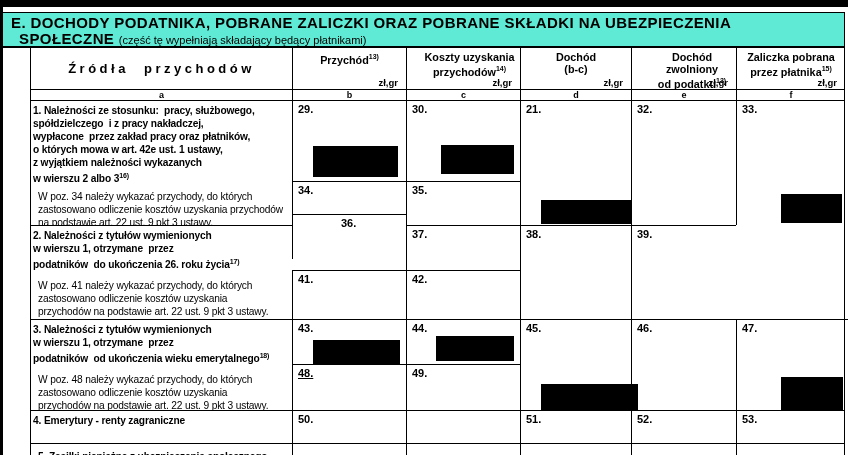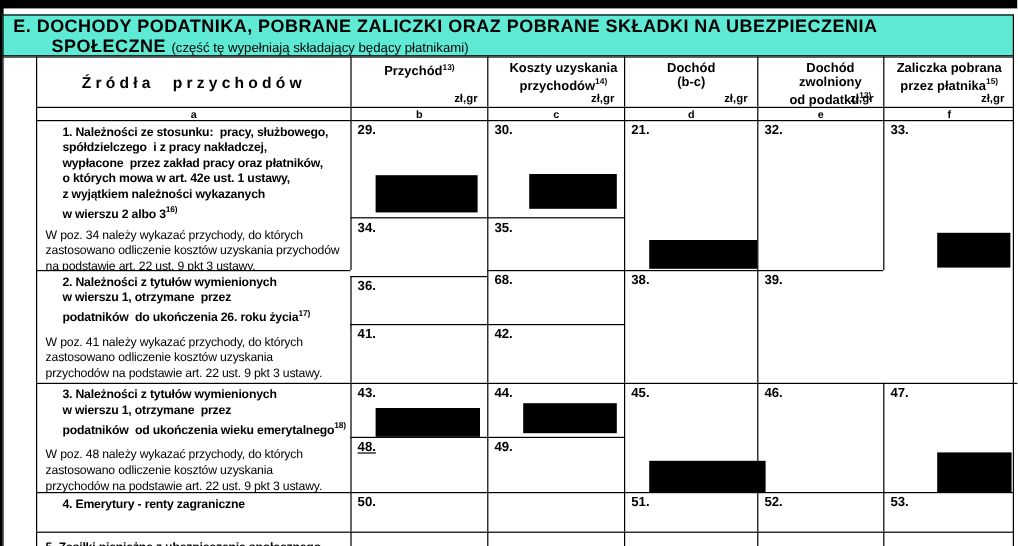--- a/index.html
+++ b/index.html
@@ -7,32 +7,32 @@
         font-family:"Liberation Sans",sans-serif;color:#000;overflow:hidden;}
   .cell{position:absolute;box-sizing:border-box;border-left:1px solid #000;border-top:1px solid #000;background:#fff;}
   .hdrlbl{font-size:10.8px;font-weight:bold;text-align:center;line-height:12px;padding-top:3px;}
   .hdrlbl sup{font-size:7px;}
   .units{position:absolute;bottom:1px;right:0;display:flex;padding-right:8px;
          font-size:9.5px;font-weight:bold;}
   .letter{font-size:9px;font-weight:bold;text-align:center;line-height:10px;}
   .num{font-size:11px;font-weight:bold;padding:2px 0 0 5px;line-height:12px;}
   .srccell{overflow:hidden;}
   .rowtitle{white-space:pre;font-size:10.2px;font-weight:bold;line-height:13px;
-            letter-spacing:-0.15px;margin:3px 0 0 21px;}
+            letter-spacing:-0.15px;margin:3px 0 0 2px;}
   .rowtitle sup{font-size:7px;}
   .rownote{white-space:pre;font-size:10.2px;font-weight:normal;line-height:13px;
            letter-spacing:-0.15px;margin:5px 0 0 7px;}
   .srchdr{display:flex;align-items:center;justify-content:center;
           font-size:13px;font-weight:bold;letter-spacing:3.5px;word-spacing:8px;}
   .topbar{position:absolute;left:0;top:0;width:848px;height:7px;background:#000;}
   .leftbar{position:absolute;left:0;top:0;width:3px;height:455px;background:#000;}
   .ebox{position:absolute;left:2px;top:12px;width:843px;height:35px;box-sizing:border-box;
         border:1px solid #000;background:#5eead4;}
   .etitle1{font-size:15px;font-weight:bold;letter-spacing:0.4px;margin:2px 0 0 8px;line-height:16px;}
-  .etitle2{font-size:15px;font-weight:bold;letter-spacing:0.4px;margin:0 0 0 40px;line-height:15px;}
+  .etitle2{font-size:15px;font-weight:bold;letter-spacing:0.4px;margin:0 0 0 16px;line-height:15px;}
   .esub{font-size:11px;font-weight:normal;letter-spacing:0;}
   .redact{position:absolute;background:#000;}
   .vline{position:absolute;width:1px;background:#000;}
   .partialtext{white-space:pre;font-size:10.2px;font-weight:bold;letter-spacing:-0.15px;
                margin:6px 0 0 7px;line-height:13px;}
 </style>
 </head>
 <body>
 
 <div class="page">
@@ -135,25 +135,25 @@
     </div>
 
   <div class="cell srccell" style="left:30px;top:225px;width:262px;height:94px;">
     <div class="rowtitle"><span>2. Należności z tytułów wymienionych
 w wierszu 1, otrzymane  przez
 podatników  do ukończenia 26. roku życia</span><sup>17)</sup></div>
     <div class="rownote" style="margin-top:8px;">W poz. 41 należy wykazać przychody, do których
 zastosowano odliczenie kosztów uzyskania
 przychodów na podstawie art. 22 ust. 9 pkt 3 ustawy.</div>
   </div>
-  <div class="cell" style="left:292px;top:230px;width:114px;height:45px;">
+  <div class="cell" style="left:292px;top:214px;width:114px;height:45px;padding-left:43px;">
       <div class="num">36.</div>
     </div>
   <div class="cell" style="left:406px;top:225px;width:114px;height:45px;">
-      <div class="num">68.</div>
+      <div class="num">37.</div>
     </div>
   <div class="cell" style="left:292px;top:270px;width:114px;height:49px;">
       <div class="num">41.</div>
     </div>
   <div class="cell" style="left:406px;top:270px;width:114px;height:49px;">
       <div class="num">42.</div>
     </div>
   <div class="cell" style="left:520px;top:225px;width:111px;height:94px;">
       <div class="num">38.</div>
     </div>

